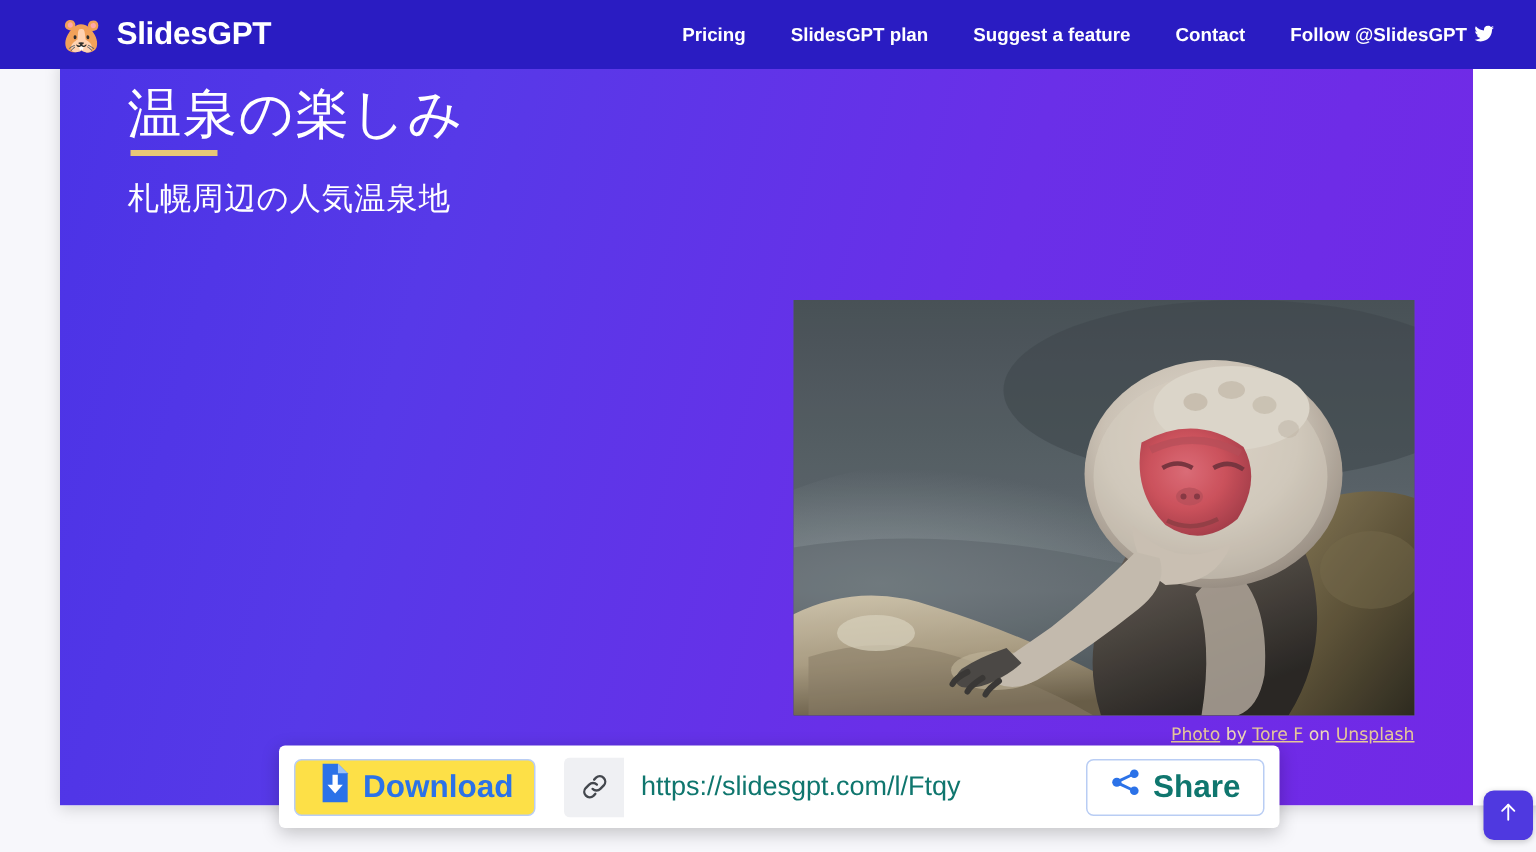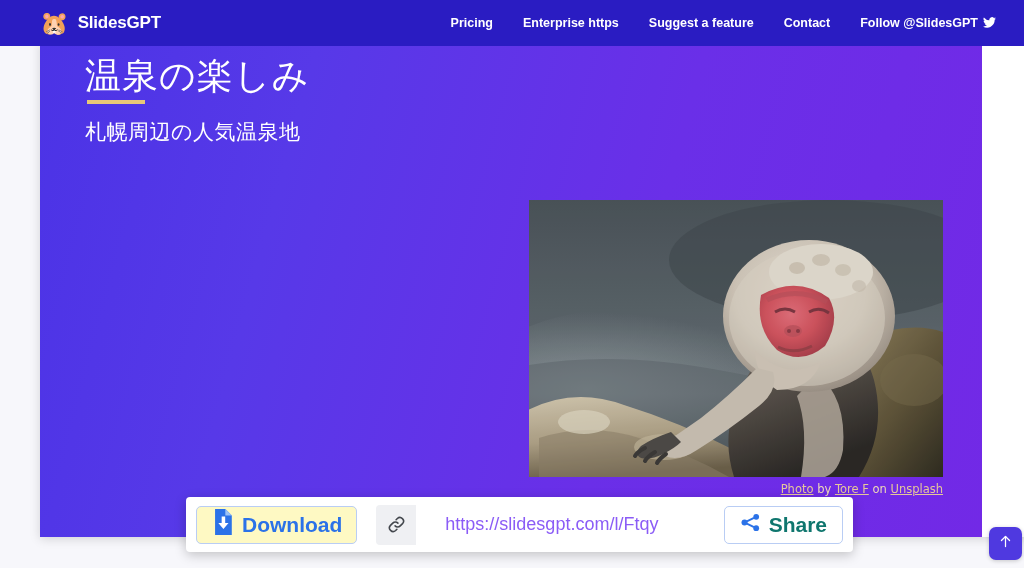--- a/index.html
+++ b/index.html
@@ -37,21 +37,21 @@
     margin-left: 40px;
     white-space: nowrap;
   }
   .brand-emoji {
     font-size: 23px;
     line-height: 1;
     display: inline-block;
   }
   .brand-text {
     color: #ffffff;
-    font-size: 17px;
+    font-size: 21px;
     font-weight: 600;
     letter-spacing: -0.2px;
   }
   .nav-links {
     margin-left: auto;
     margin-right: 10px;
     display: flex;
     align-items: center;
     gap: 0px;
     justify-content: center;
@@ -200,21 +200,21 @@
     z-index: 60;
   }
   .btn-download {
     display: flex;
     align-items: center;
     gap: 8px;
     height: 38px;
     padding: 0 14px;
     border: 1px solid #b9cdf4;
     border-radius: 5px;
-    background: #fef9c3;
+    background: #fde047;
     color: #2b72e8;
     font-size: 21px;
     font-weight: 600;
     cursor: pointer;
     white-space: nowrap;
   }
   .url-group {
     display: flex;
     align-items: center;
     flex: 1;
@@ -231,23 +231,23 @@
     align-items: center;
     justify-content: center;
     color: #43474d;
     flex: 0 0 auto;
   }
   .url-value {
     flex: 1;
     height: 40px;
     display: flex;
     align-items: center;
-    padding-left: 29px;
+    padding-left: 11px;
     font-size: 18px;
-    color: #8b5cf6;
+    color: #0f766e;
     background: #ffffff;
     border: none;
     outline: none;
     font-family: "Liberation Sans", sans-serif;
   }
   .btn-share {
     display: flex;
     align-items: center;
     gap: 8px;
     height: 38px;
@@ -284,21 +284,21 @@
 
 <div id="root">
 
   <div class="navbar">
     <div class="nav-brand">
       <span class="brand-emoji">🐹</span>
       <span class="brand-text">SlidesGPT</span>
     </div>
     <div class="nav-links">
       <a class="nav-link">Pricing</a>
-      <a class="nav-link">Enterprise https</a>
+      <a class="nav-link">SlidesGPT plan</a>
       <a class="nav-link">Suggest a feature</a>
       <a class="nav-link">Contact</a>
       <a class="nav-link follow">
         <span>Follow @SlidesGPT</span>
         <span class="twitter-glyph">
           <svg width="13" height="11" viewBox="0 0 24 20" aria-hidden="true">
             <path fill="#ffffff" d="M24 2.4a9.6 9.6 0 0 1-2.83.79A4.94 4.94 0 0 0 23.34.38a9.85 9.85 0 0 1-3.13 1.2A4.92 4.92 0 0 0 11.8 6.03a13.96 13.96 0 0 1-10.14-5.2A4.92 4.92 0 0 0 3.2 7.4 4.88 4.88 0 0 1 .96 6.8v.06a4.93 4.93 0 0 0 3.95 4.83 4.95 4.95 0 0 1-2.22.08 4.93 4.93 0 0 0 4.6 3.42A9.88 9.88 0 0 1 0 17.26a13.94 13.94 0 0 0 7.55 2.21c9.06 0 14.01-7.5 14.01-14v-.64A10 10 0 0 0 24 2.4z"></path>
           </svg>
         </span>
       </a>

